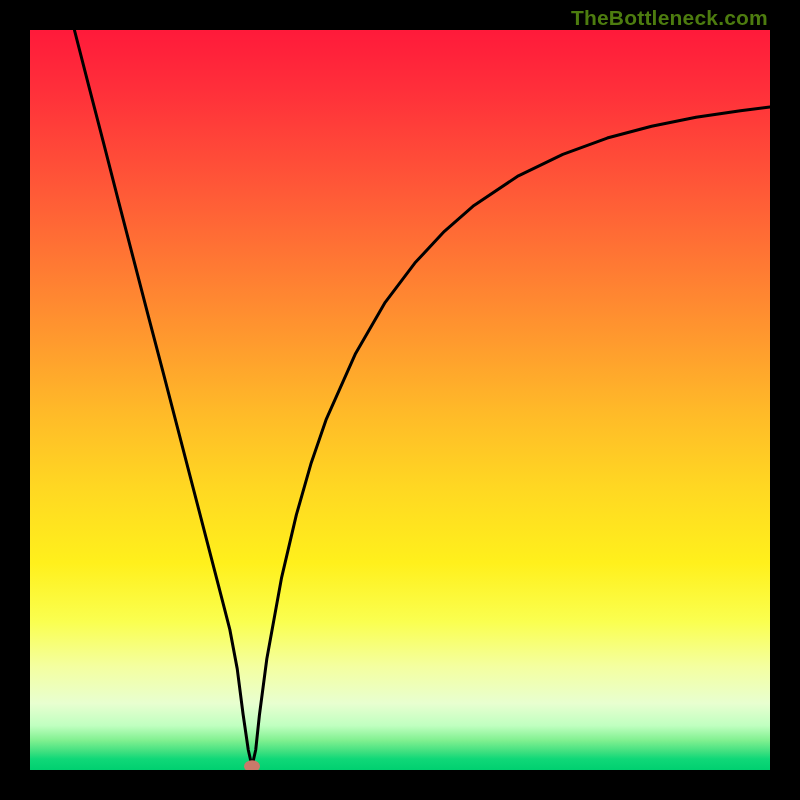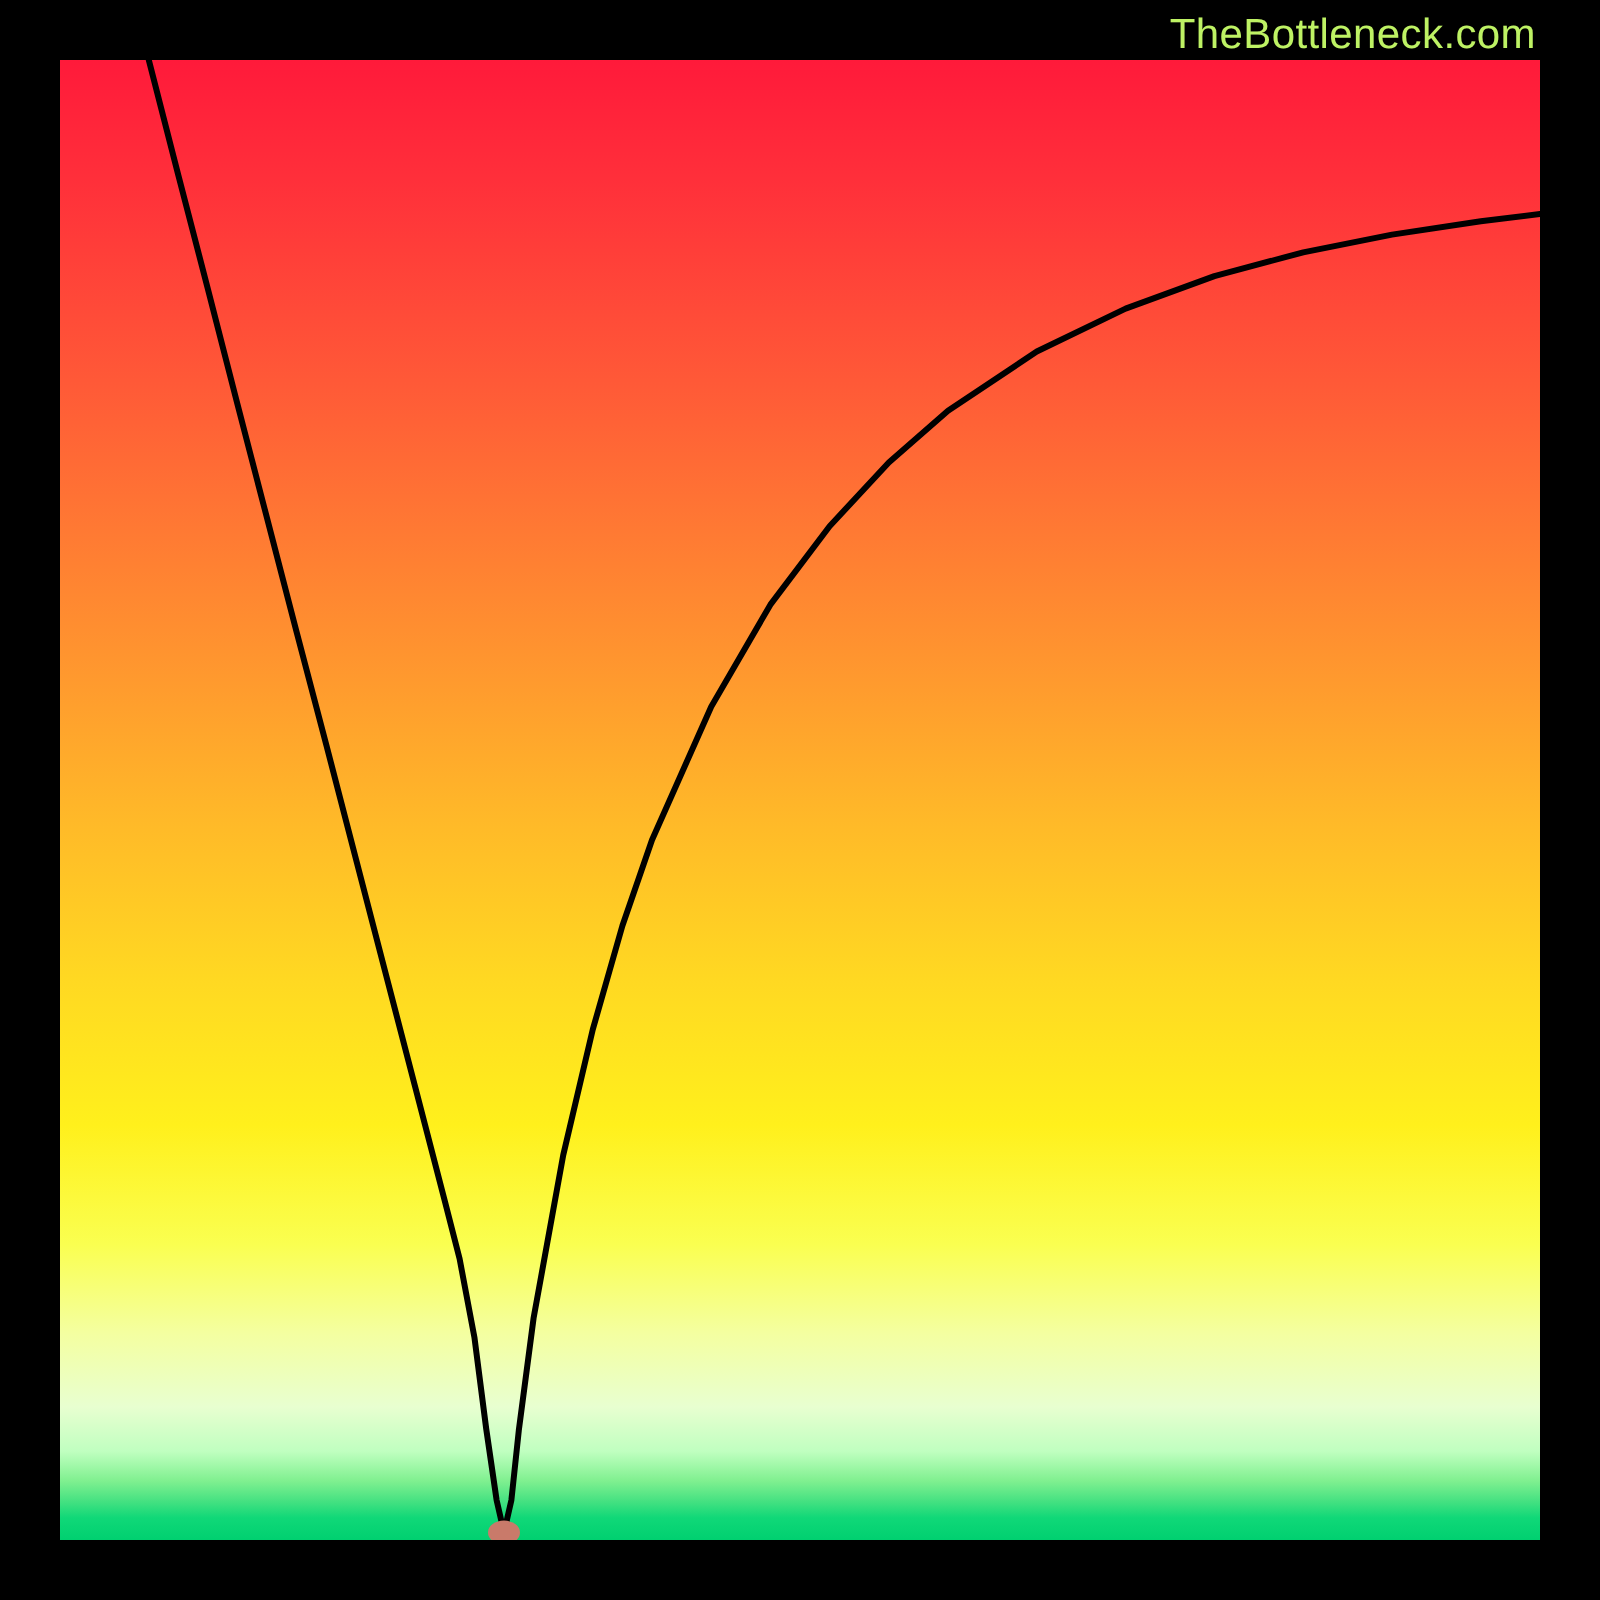--- a/index.html
+++ b/index.html
@@ -47,22 +47,22 @@
       #10d878 98.5%,
       #00d070 100%
     );
   }
   .watermark {
     position: absolute;
     top: 6px;
     right: 32px;
     font-family: Arial, Helvetica, sans-serif;
     font-size: 21px;
-    color: #bef264;
-    font-weight: 400;
+    color: #4d7c0f;
+    font-weight: 700;
     letter-spacing: 0.2px;
   }
   svg.curve {
     position: absolute;
     left: 0;
     top: 0;
     width: 740px;
     height: 740px;
   }
 </style>

